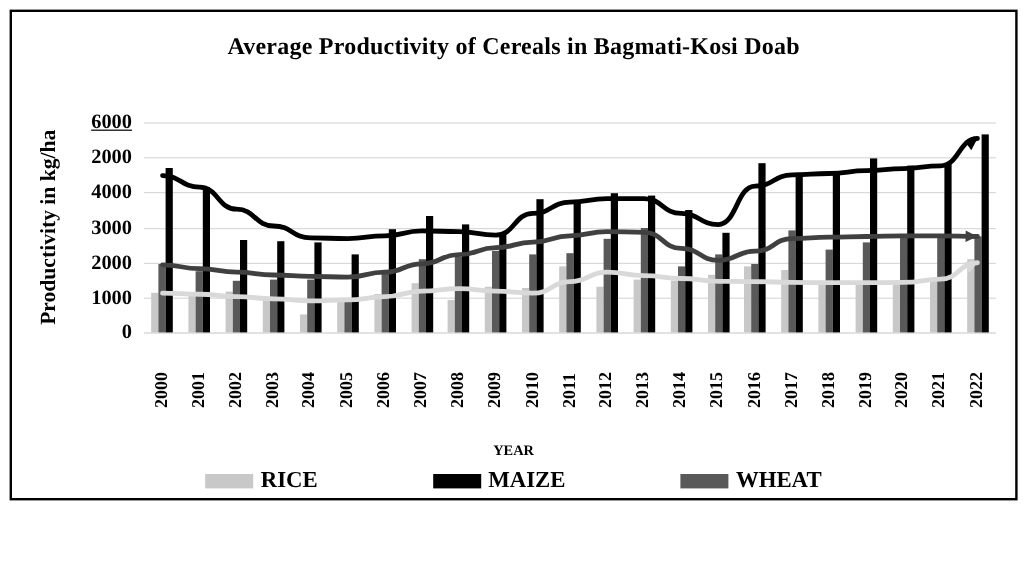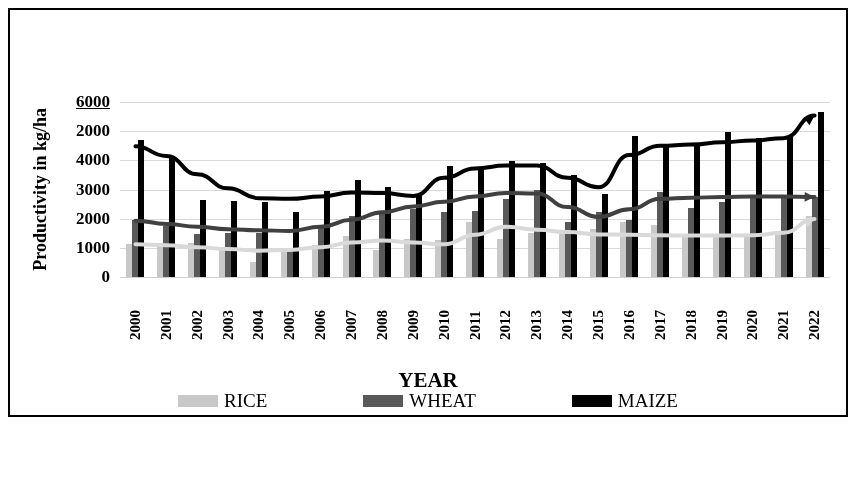--- a/index.html
+++ b/index.html
@@ -42,42 +42,43 @@
   .xlabel span{font-family:"Liberation Serif",serif;font-weight:bold;font-size:15px;color:#000;
                writing-mode:vertical-rl;transform:rotate(180deg);white-space:nowrap;}
 
   .ylabel{position:absolute;left:16px;top:92px;height:175px;width:28px;
           display:flex;align-items:center;justify-content:center;}
   .ylabel span{writing-mode:vertical-rl;transform:rotate(180deg);
                font-family:"Liberation Serif",serif;font-weight:bold;font-size:18px;color:#000;
                white-space:nowrap;}
 
   .xaxis-title{position:absolute;left:0;top:358px;width:100%;text-align:center;
-               font-family:"Liberation Serif",serif;font-weight:bold;font-size:21px;color:#000;}
+               font-family:"Liberation Serif",serif;font-weight:bold;font-size:12px;color:#000;}
 
   .legend{position:absolute;left:0;top:378px;width:100%;height:26px;
           display:flex;align-items:center;justify-content:center;gap:96px;}
   .legend-item{display:flex;align-items:center;gap:6px;}
   .swatch{width:40px;height:12px;display:inline-block;}
   .swatch.rice{background:#c8c8c8;}
   .swatch.wheat{background:#595959;}
   .swatch.maize{background:#000000;}
-  .legend-item .lbl{font-family:"Liberation Serif",serif;font-weight:normal;font-size:19px;color:#000;}
+  .legend-item .lbl{font-family:"Liberation Serif",serif;font-weight:bold;font-size:19px;color:#000;}
 
   .caption{position:absolute;left:0;top:448px;width:100%;text-align:center;
            font-family:"Liberation Sans",sans-serif;font-weight:bold;font-size:13.5px;color:#000;}
 </style>
 </head>
 <body>
 
 <div class="page">
 
   <div class="figure-box">
 
     <div class="chart-title">
+      <span>Average Productivity of Cereals in Bagmati-Kosi Doab</span>
     </div>
 
     <div class="ylabel">
       <span>Productivity in kg/ha</span>
     </div>
 
     <div class="plot-wrap">
       <div class="plot-area" id="plot">
         <div id="gridlines">
             <div class="gridline" style="top: 0px;"></div>
@@ -296,25 +297,25 @@
       </div>
 
     <div class="xaxis-title">YEAR</div>
 
     <div class="legend" id="legend">
         <div class="legend-item">
           <span class="swatch rice" style="background: rgb(200, 200, 200);"></span>
           <span class="lbl">RICE</span>
         </div>
         <div class="legend-item">
+          <span class="swatch maize" style="background: rgb(0, 0, 0);"></span>
+          <span class="lbl">MAIZE</span>
+        </div>
+        <div class="legend-item">
           <span class="swatch wheat" style="background: rgb(89, 89, 89);"></span>
           <span class="lbl">WHEAT</span>
         </div>
-        <div class="legend-item">
-          <span class="swatch maize" style="background: rgb(0, 0, 0);"></span>
-          <span class="lbl">MAIZE</span>
-        </div>
       </div>
 
   </div>
 
 
 </div>
 
 </body></html>

